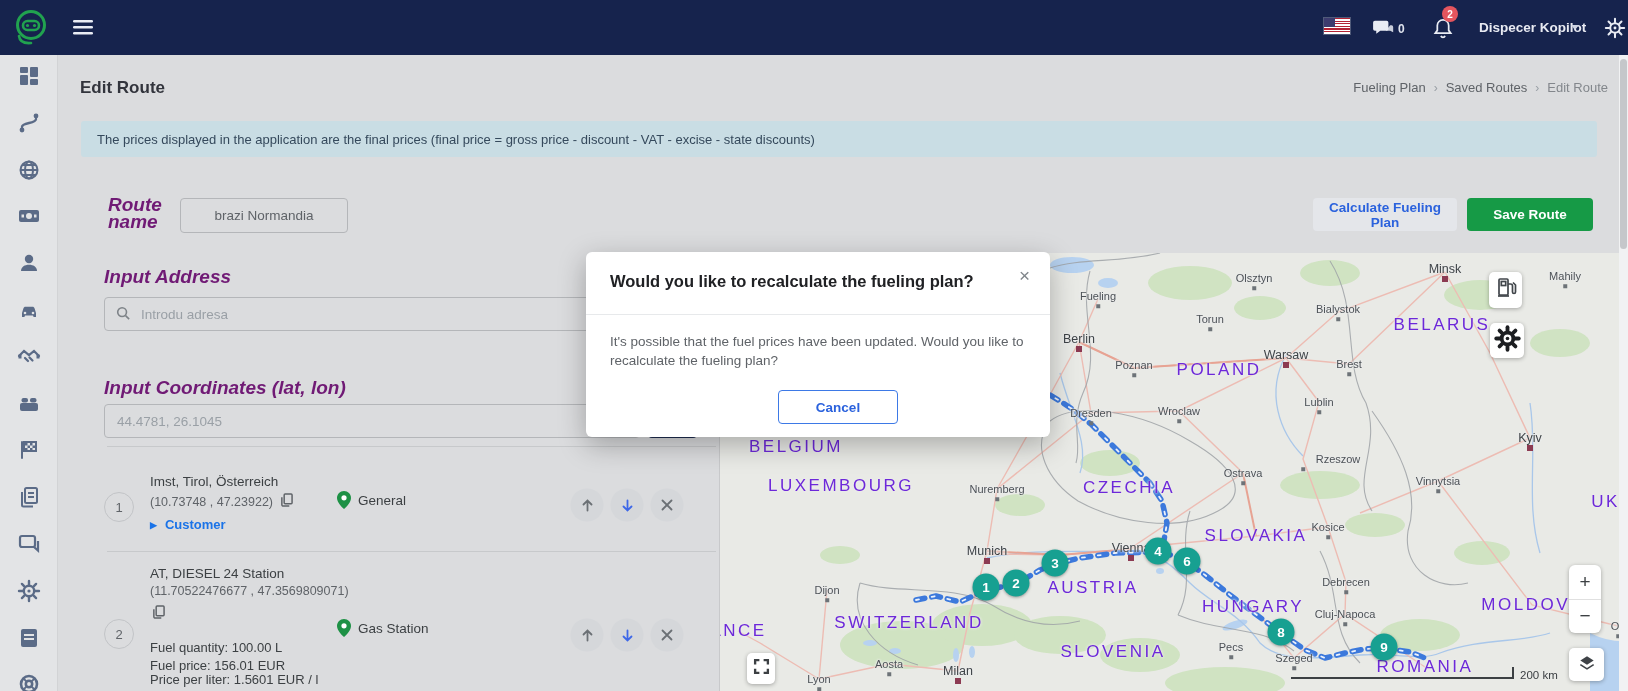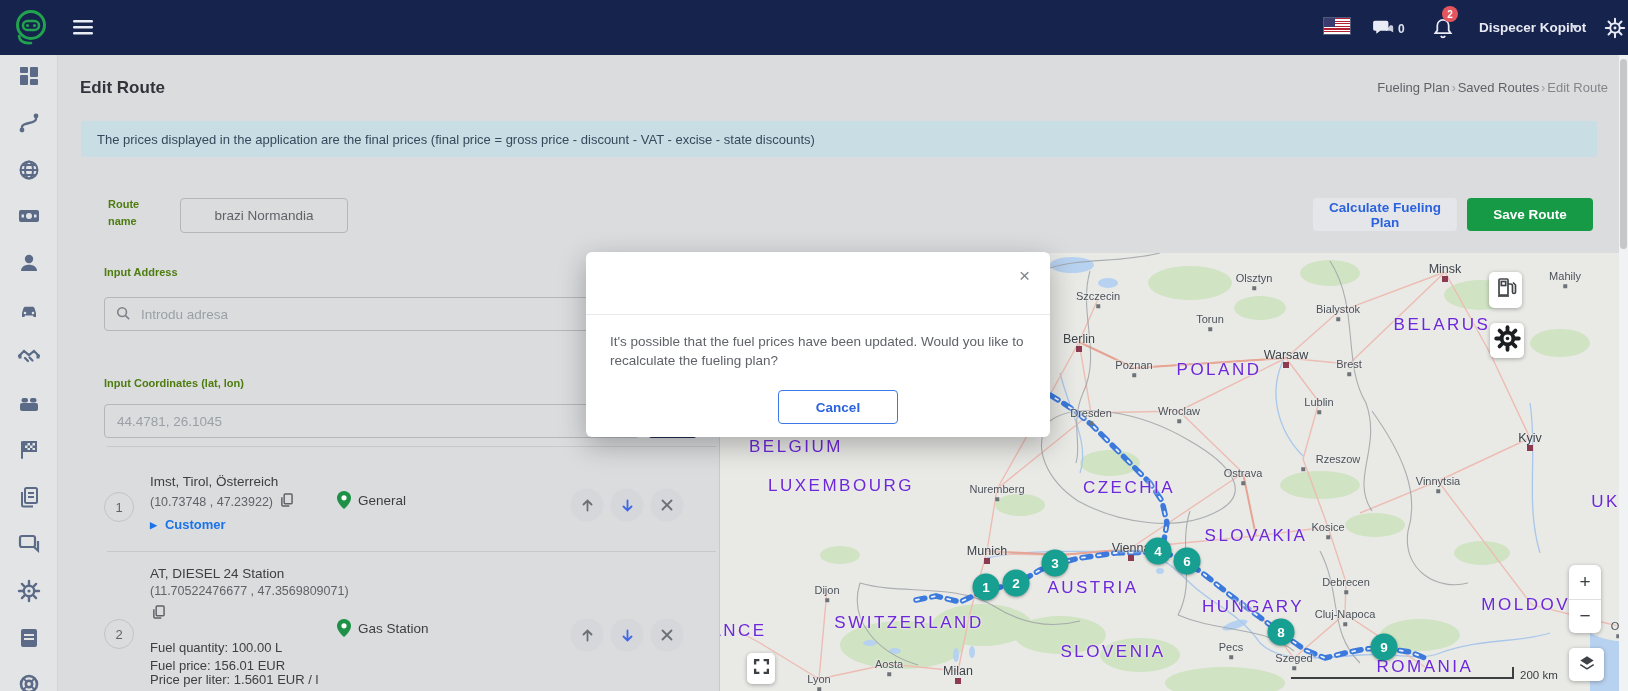--- a/index.html
+++ b/index.html
@@ -13,28 +13,28 @@
   .badge{position:absolute;min-width:16px;height:16px;border-radius:8px;background:#e4555e;color:#fff;
          font-size:10px;font-weight:700;display:flex;align-items:center;justify-content:center;padding:0 3px;box-sizing:border-box;}
   .flag{width:26px;height:16px;background:repeating-linear-gradient(#b22234 0 1.3px,#ffffff 1.3px 2.6px);position:relative;box-shadow:0 0 0 1px rgba(255,255,255,.25);}
   .flag:before{content:"";position:absolute;left:0;top:0;width:11px;height:8.5px;background:#3c3b6e;}
   .chev{width:0;height:0;border-left:4px solid transparent;border-right:4px solid transparent;border-top:5px solid #cdd3e2;}
   
   .sidebar{position:absolute;left:0;top:55px;width:57px;height:636px;background:#e3e4e6;border-right:1px solid #d2d3d5;z-index:20;}
   .side-icon{position:absolute;left:50%;transform:translate(-50%,-50%);width:24px;height:24px;cursor:pointer;}
   
   .page-title{font-size:17px;font-weight:700;color:#32343c;}
-  .crumbs{display:flex;gap:2px;align-items:center;font-size:13px;color:#5f6368;}
+  .crumbs{display:flex;gap:8px;align-items:center;font-size:13px;color:#5f6368;}
   .crumb-sep{color:#9aa0a6;font-size:12px;}
   .crumb-last{color:#83878c;}
   
   .banner{position:absolute;left:81px;top:121px;width:1516px;height:36px;background:#c9dde4;border-radius:3px;
           display:flex;align-items:center;padding-left:16px;box-sizing:border-box;font-size:13px;color:#35495c;}
   
-  .lbl{font-size:11px;font-weight:700;color:#4d7c0f;}
+  .lbl{font-size:19px;font-weight:700;color:#701a75;font-style:italic;}
   .tinput{position:absolute;border:1px solid #b4b6b9;border-radius:4px;background:transparent;color:#5f6368;
           font-family:"Liberation Sans",sans-serif;font-size:13.5px;box-sizing:border-box;outline:none;}
   .tinput::placeholder{color:#9aa0a6;}
   .btn{position:absolute;border:none;border-radius:4px;font-family:"Liberation Sans",sans-serif;font-size:13.5px;
        font-weight:700;cursor:pointer;display:flex;align-items:center;justify-content:center;}
   .btn-calc{background:#e4e6ea;color:#2b62dd;}
   .btn-save{background:#169a46;color:#fff;}
   
   .divider{position:absolute;height:1px;background:#c7c9cb;}
   .wp-row{position:absolute;left:95px;width:625px;}
@@ -171,21 +171,21 @@
       </g>
       <g fill="none">
         <path d="M196 347L216 343L240 349L266 337L296 331L320 317L335 311L360 305L395 300L438 299L455 303L467 309L485 322L510 342L530 357L561 380L585 397L605 405L625 400L645 396L664 395L690 399L705 405" stroke="#3c79dc" stroke-width="5.5" stroke-linecap="round" stroke-linejoin="round" stroke-dasharray="9 7"></path>
         <path d="M196 347L216 343L240 349L266 337L296 331L320 317L335 311L360 305L395 300L438 299L455 303L467 309L485 322L510 342L530 357L561 380L585 397L605 405L625 400L645 396L664 395L690 399L705 405" stroke="#ffffff" stroke-width="1.8" stroke-linecap="round" stroke-dasharray="3 13" opacity="0.9"></path>
         <path d="M443 293L447 270L442 248L430 230L410 210L390 190L372 172L355 158L340 148L330 142" stroke="#3c79dc" stroke-width="5.5" stroke-linecap="round" stroke-linejoin="round" stroke-dasharray="9 7"></path>
         <path d="M443 293L447 270L442 248L430 230L410 210L390 190L372 172L355 158L340 148L330 142" stroke="#ffffff" stroke-width="1.8" stroke-linecap="round" stroke-dasharray="3 13" opacity="0.9"></path>
       </g>
     </svg>
 
     <div id="map-labels">
-        <div class="mlabel" style="left: 378px; top: 43px;">Szczecin</div>
+        <div class="mlabel" style="left: 378px; top: 43px;">Fueling</div>
         <div class="mdot" style="width: 3.5px; height: 3.5px; background: rgb(109, 115, 120); left: 378px; top: 53px;"></div>
         <div class="mlabel" style="left: 534px; top: 25px;">Olsztyn</div>
         <div class="mdot" style="width: 3.5px; height: 3.5px; background: rgb(109, 115, 120); left: 534px; top: 35px;"></div>
         <div class="mlabel" style="left: 490px; top: 66px;">Torun</div>
         <div class="mdot" style="width: 3.5px; height: 3.5px; background: rgb(109, 115, 120); left: 490px; top: 76px;"></div>
         <div class="mlabel" style="left: 618px; top: 56px;">Bialystok</div>
         <div class="mdot" style="width: 3.5px; height: 3.5px; background: rgb(109, 115, 120); left: 618px; top: 66px;"></div>
         <div class="mlabel capital" style="left: 725px; top: 16px;">Minsk</div>
         <div class="mdot" style="width: 6px; height: 6px; background: rgb(140, 58, 82); left: 725px; top: 26px;"></div>
         <div class="mlabel" style="left: 845px; top: 23px;">Mahily</div>
@@ -556,20 +556,21 @@
         </div>
         <div class="cbtn" style="left: 572px; top: 83px;">
           <svg width="13" height="13" viewBox="0 0 13 13" fill="none" stroke="#6b7075" stroke-width="1.8" stroke-linecap="round">
             <path d="M2 2l9 9M11 2l-9 9"></path>
           </svg>
         </div>
       </div>
     </div>
 
   <div class="modal">
+    <div class="modal-title">Would you like to recalculate the fueling plan?</div>
     <div class="modal-close">×</div>
     <div class="modal-div"></div>
     <div class="modal-body">It's possible that the fuel prices have been updated. Would you like to recalculate the fueling plan?</div>
   </div>
   <button class="btn btn-cancel">Cancel</button>
 
   <div class="scrollbar">
     <div class="scroll-thumb"></div>
   </div>
 </div>

